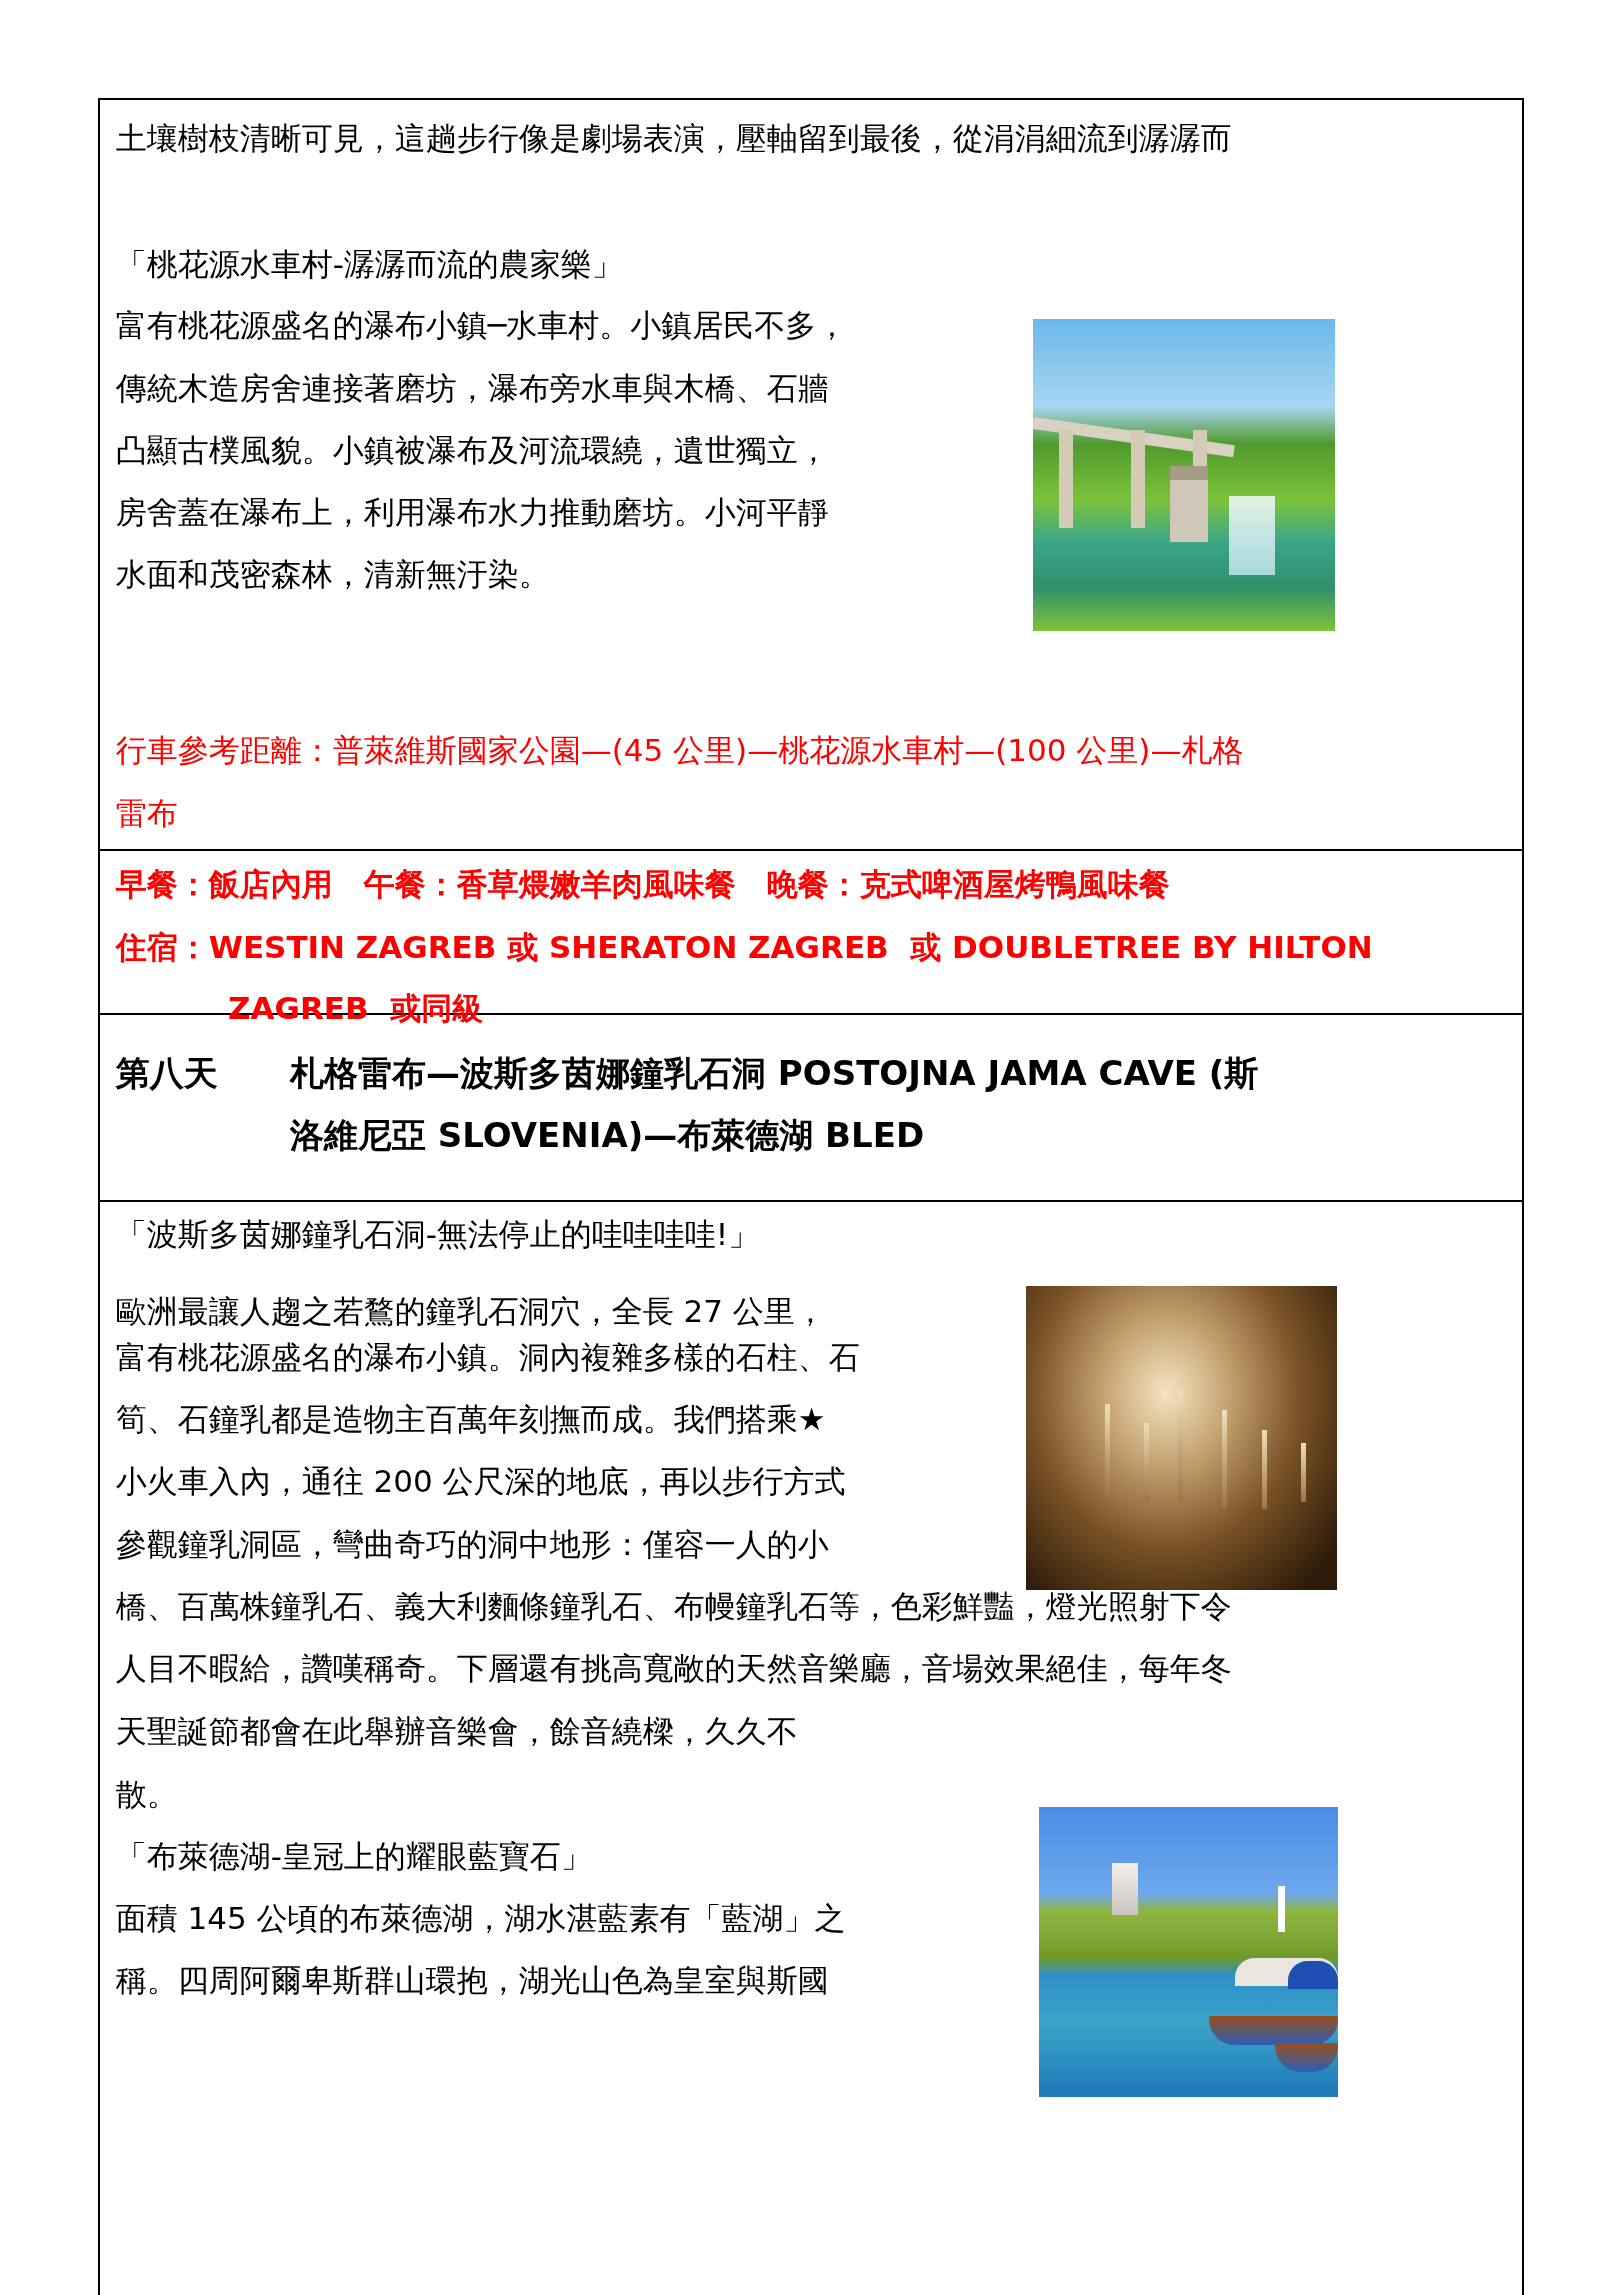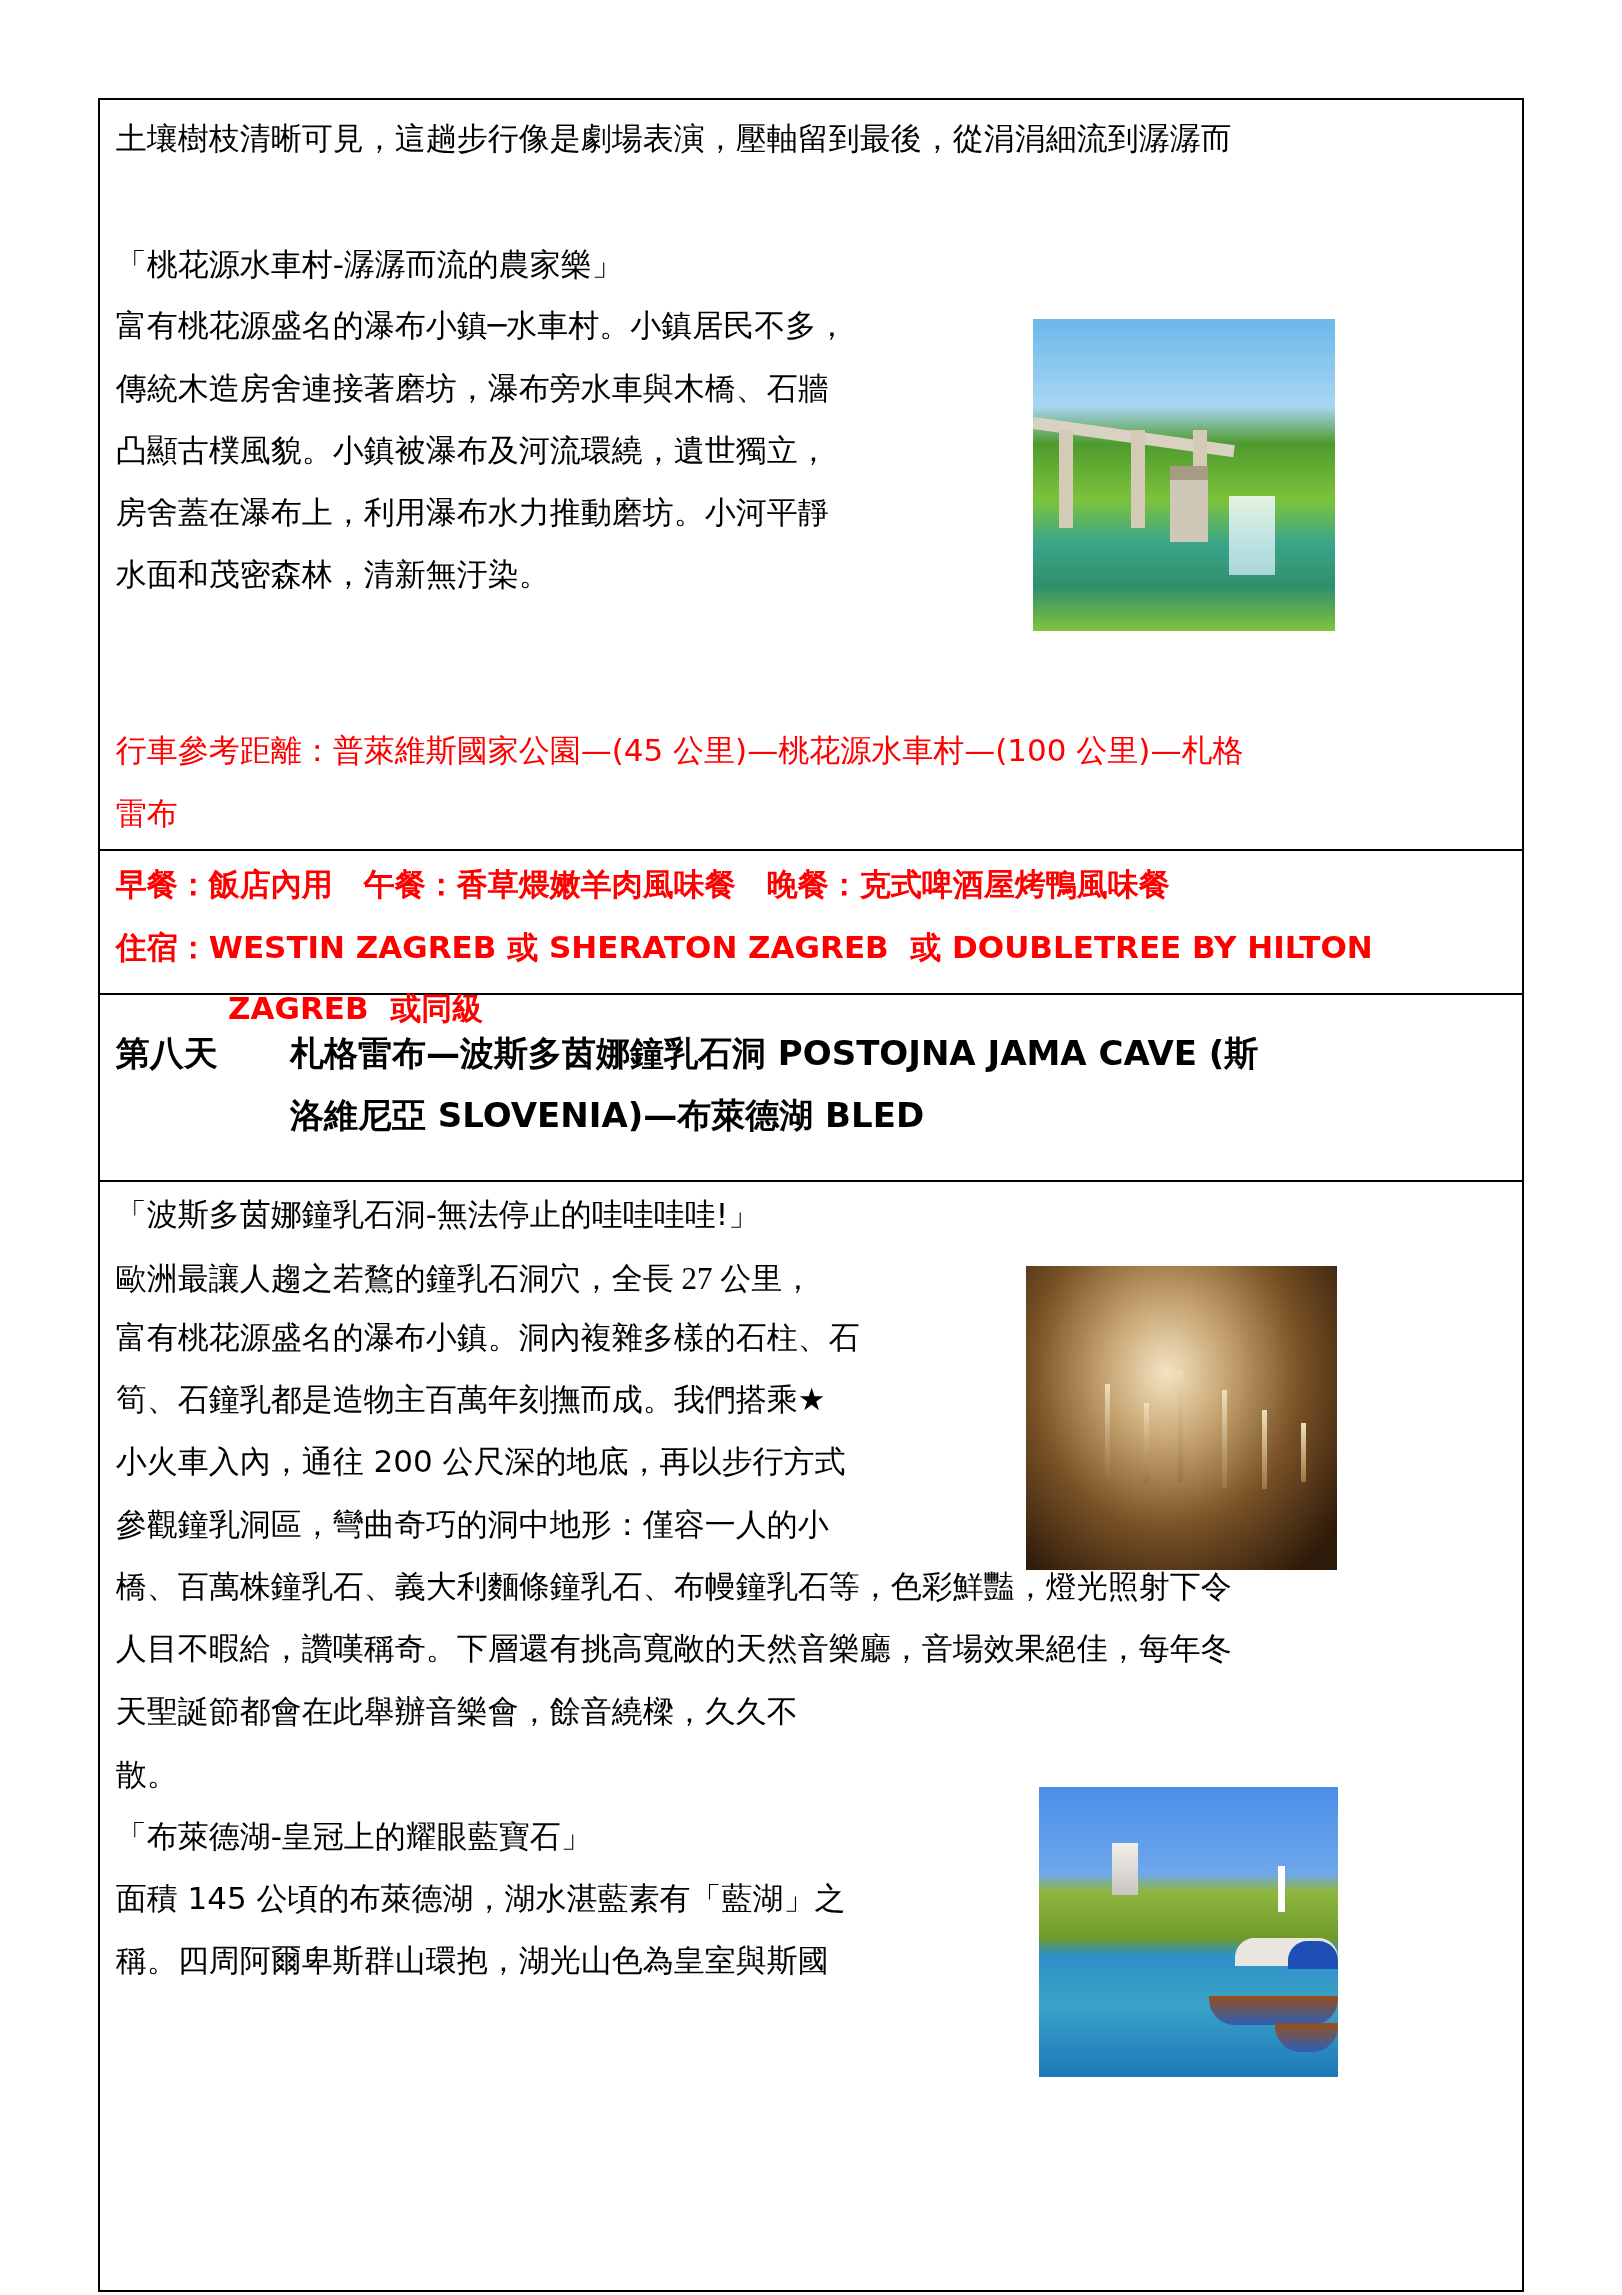--- a/index.html
+++ b/index.html
@@ -9,21 +9,21 @@
       color: #000000;
     }
     .page-table {
       position: absolute; left: 98px; top: 98px; width: 1426px;
       border: 2.6px solid #000; box-sizing: border-box;
     }
     .row { position: relative; border-bottom: 2.6px solid #000; box-sizing: border-box; }
     .row:last-child { border-bottom: none; }
 
     .row-a { height: 751px; }
-    .row-b { height: 144px; }
+    .row-b { height: 164px; }
     .row-c { height: 187px; }
     .row-d { height: 1108px; }
 
     .line {
       position: absolute; left: 15.7px; white-space: nowrap;
       font-size: 31px; line-height: 42px;
     }
     .red { color: #ff0000; }
     .bold { font-weight: bold; }
     .hl { font-size: 34px; font-weight: bold; }
@@ -114,21 +114,21 @@
 
   <div class="row row-c">
     <div class="line hl" style="top:37px;">第八天</div>
     <div class="line hl" style="top:37px; left:190px;">札格雷布—波斯多茵娜鐘乳石洞 POSTOJNA JAMA CAVE (斯</div>
     <div class="line hl" style="top:99px; left:190px;">洛維尼亞 SLOVENIA)—布萊德湖 BLED</div>
   </div>
 
   <div class="row row-d">
     <div class="line" style="top:10.5px;">「波斯多茵娜鐘乳石洞-無法停止的哇哇哇哇!」</div>
 
-    <div class="line" style="top:76px;font-family:Liberation Serif, serif;">歐洲最讓人趨之若鶩的鐘乳石洞穴，全長 27 公里，</div>
+    <div class="line" style="top:88px;">歐洲最讓人趨之若鶩的鐘乳石洞穴，全長 27 公里，</div>
     <div class="line" style="top:134px;">富有桃花源盛名的瀑布小鎮。洞內複雜多樣的石柱、石</div>
     <div class="line" style="top:196px;">筍、石鐘乳都是造物主百萬年刻撫而成。我們搭乘★</div>
     <div class="line" style="top:258px;">小火車入內，通往 200 公尺深的地底，再以步行方式</div>
     <div class="line" style="top:321px;">參觀鐘乳洞區，彎曲奇巧的洞中地形：僅容一人的小</div>
     <div class="line" style="top:383px;">橋、百萬株鐘乳石、義大利麵條鐘乳石、布幔鐘乳石等，色彩鮮豔，燈光照射下令</div>
     <div class="line" style="top:445px;">人目不暇給，讚嘆稱奇。下層還有挑高寬敞的天然音樂廳，音場效果絕佳，每年冬</div>
     <div class="line" style="top:508px;">天聖誕節都會在此舉辦音樂會，餘音繞樑，久久不</div>
     <div class="line" style="top:571px;">散。</div>
 
     <div class="photo photo-cave" style="top:84px;" title="Postojna cave interior with illuminated stalactites">

